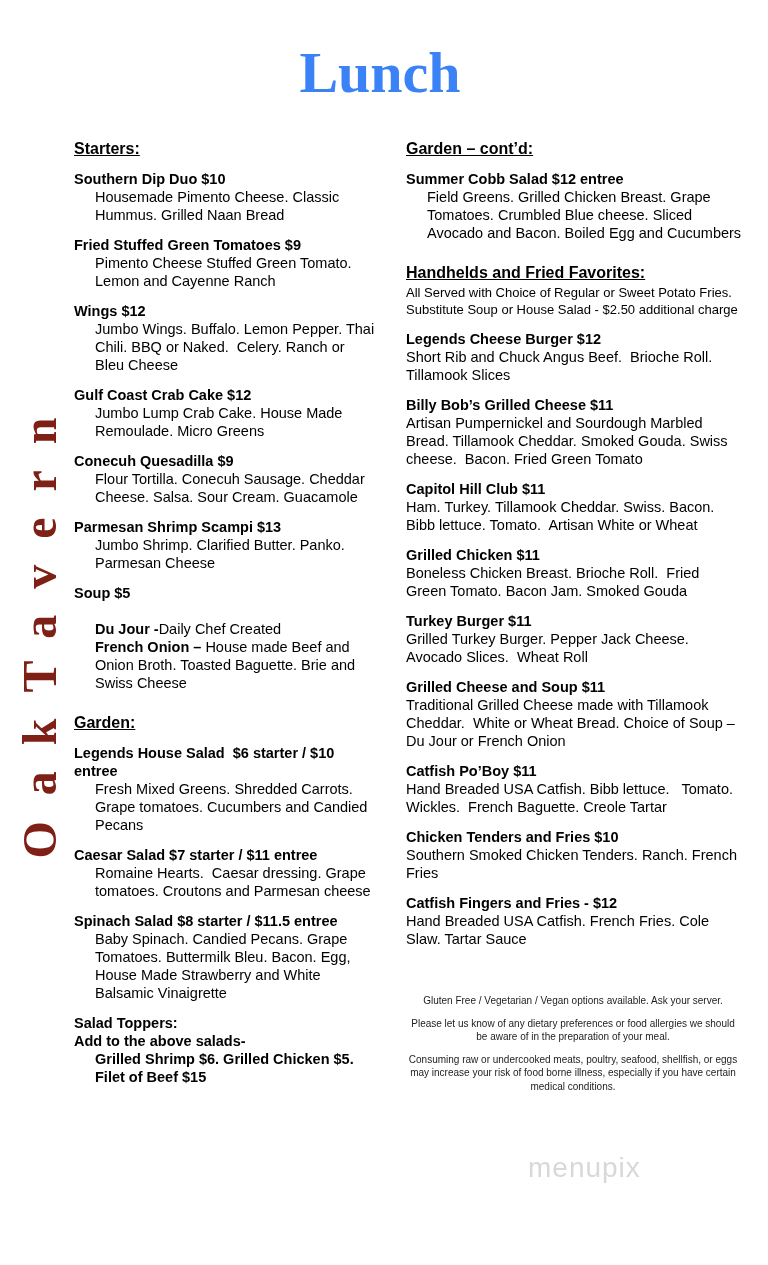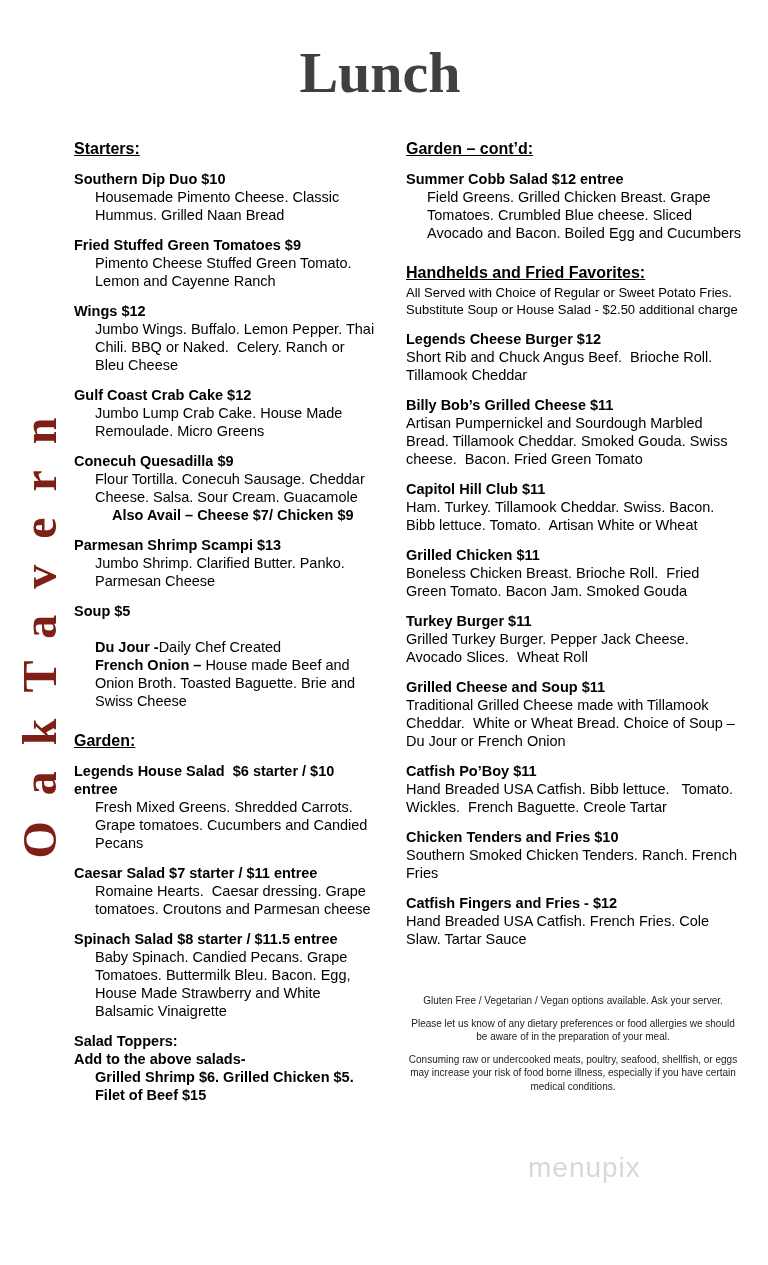--- a/index.html
+++ b/index.html
@@ -5,21 +5,21 @@
   * { margin:0; padding:0; box-sizing:border-box; }
   html, body { background:#ffffff; }
   .page {
     position:relative; width:768px; height:1265px; background:#ffffff; overflow:hidden;
     font-family:"Liberation Sans","DejaVu Sans",sans-serif;
     font-size:14.5px; line-height:18px; color:#000;
   }
   .title {
     position:absolute; top:44px; left:0; width:760px; text-align:center;
     font-family:"Liberation Serif","DejaVu Serif",serif; font-weight:700;
-    font-size:58px; line-height:1; color:#404040;
+    font-size:58px; line-height:1; color:#3b82f6;
   }
   .logo {
     position:absolute; left:-200px; top:595px; width:480px; height:60px; line-height:60px;
     text-align:center; transform:rotate(-90deg);
     font-family:"Liberation Serif","DejaVu Serif",serif; font-weight:700;
     font-size:48px; letter-spacing:26px; color:#7e2015; white-space:nowrap;
   }
   .col { position:absolute; top:140px; }
   .col-left  { left:74px;  width:302px; }
   .col-right { left:406px; width:336px; }
@@ -66,21 +66,20 @@
           <div class="item-name">Wings $12</div>
           <div class="item-desc ind">Jumbo Wings. Buffalo. Lemon Pepper. Thai Chili. BBQ or Naked.  Celery. Ranch or Bleu Cheese</div>
         </div>
         <div class="item">
           <div class="item-name">Gulf Coast Crab Cake $12</div>
           <div class="item-desc ind">Jumbo Lump Crab Cake. House Made Remoulade. Micro Greens</div>
         </div>
         <div class="item">
           <div class="item-name">Conecuh Quesadilla $9</div>
           <div class="item-desc ind">Flour Tortilla. Conecuh Sausage. Cheddar Cheese. Salsa. Sour Cream. Guacamole</div>
-          <div class="item-note">Also Avail – Cheese $7/ Chicken $9</div>
         </div>
         <div class="item">
           <div class="item-name">Parmesan Shrimp Scampi $13</div>
           <div class="item-desc ind">Jumbo Shrimp. Clarified Butter. Panko. Parmesan Cheese</div>
         </div>
         <div class="item">
           <div class="item-name">Soup $5</div>
           <div class="item-sub gap"><span class="lead">Du Jour -</span><span>Daily Chef Created</span></div>
           <div class="item-sub"><span class="lead">French Onion – </span><span>House made Beef and Onion Broth. Toasted Baguette. Brie and Swiss Cheese</span></div>
         </div>
@@ -114,21 +113,21 @@
           <div class="item-name">Summer Cobb Salad $12 entree</div>
           <div class="item-desc ind">Field Greens. Grilled Chicken Breast. Grape Tomatoes. Crumbled Blue cheese. Sliced Avocado and Bacon. Boiled Egg and Cucumbers</div>
         </div>
       </section>
       <section class="section">
         <div class="sec-heading">Handhelds and Fried Favorites:</div>
         <div class="sec-intro">All Served with Choice of Regular or Sweet Potato Fries.</div>
         <div class="sec-intro">Substitute Soup or House Salad - $2.50 additional charge</div>
         <div class="item">
           <div class="item-name">Legends Cheese Burger $12</div>
-          <div class="item-desc">Short Rib and Chuck Angus Beef.  Brioche Roll. Tillamook Cheddar</div>
+          <div class="item-desc">Short Rib and Chuck Angus Beef.  Brioche Roll. Tillamook Slices</div>
         </div>
         <div class="item">
           <div class="item-name">Billy Bob’s Grilled Cheese $11</div>
           <div class="item-desc">Artisan Pumpernickel and Sourdough Marbled Bread. Tillamook Cheddar. Smoked Gouda. Swiss cheese.  Bacon. Fried Green Tomato</div>
         </div>
         <div class="item">
           <div class="item-name">Capitol Hill Club $11</div>
           <div class="item-desc">Ham. Turkey. Tillamook Cheddar. Swiss. Bacon.  Bibb lettuce. Tomato.  Artisan White or Wheat</div>
         </div>
         <div class="item">

